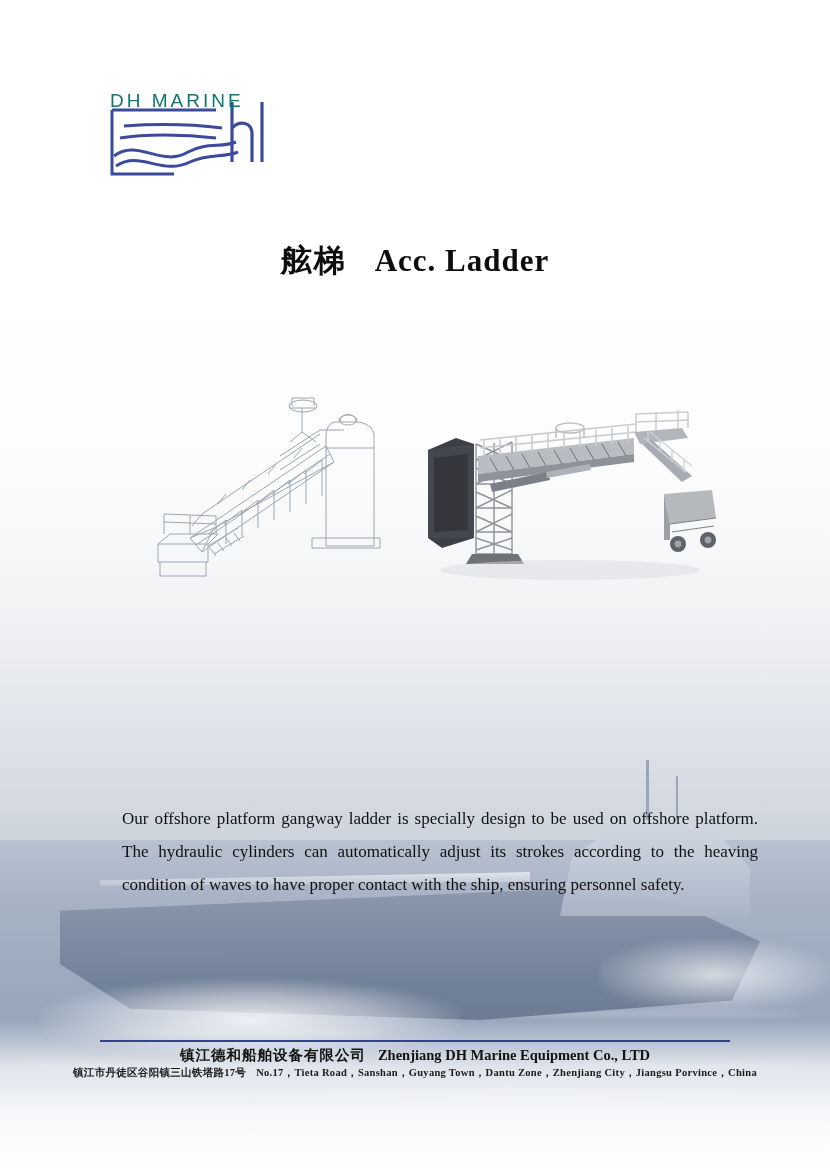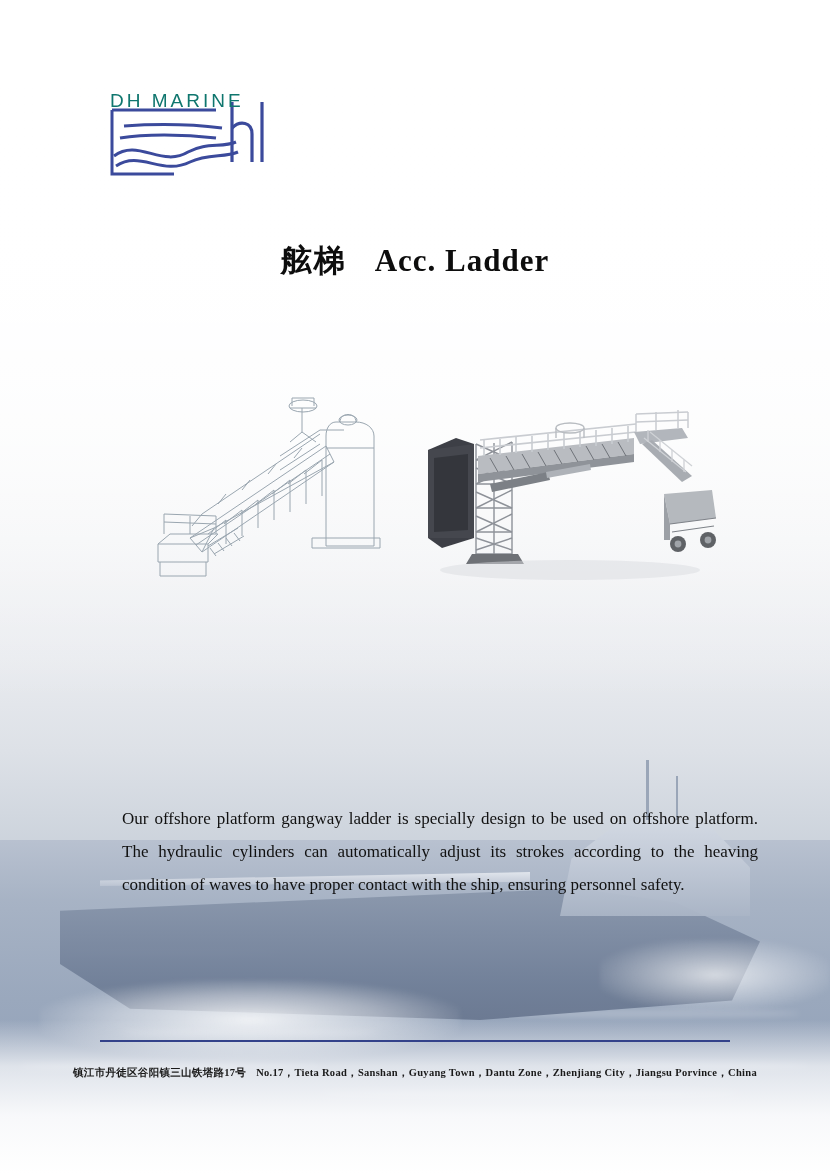--- a/index.html
+++ b/index.html
@@ -413,18 +413,21 @@
 
           <ellipse cx="150" cy="172" rx="130" ry="10" fill="#d9dbdf" opacity="0.5"></ellipse>
         </svg>
       </div>
     </div>
 
 
     <div class="para-en">Our offshore platform gangway ladder is specially design to be used on offshore platform. The hydraulic cylinders can automatically adjust its strokes according to the heaving condition of waves to have proper contact with the ship, ensuring personnel safety.</div>
 
     <div class="footer-rule"></div>
+    <div class="footer-line1">
+      <span class="cn">镇江德和船舶设备有限公司</span><span class="en">Zhenjiang  DH  Marine  Equipment  Co., LTD</span>
+    </div>
     <div class="footer-line2">
       <span class="cn">镇江市丹徒区谷阳镇三山铁塔路17号</span><span class="en">No.17，Tieta Road，Sanshan，Guyang Town，Dantu Zone，Zhenjiang  City，Jiangsu Porvince，China</span>
     </div>
 
   </div>
 </div>
 
 </body></html>

